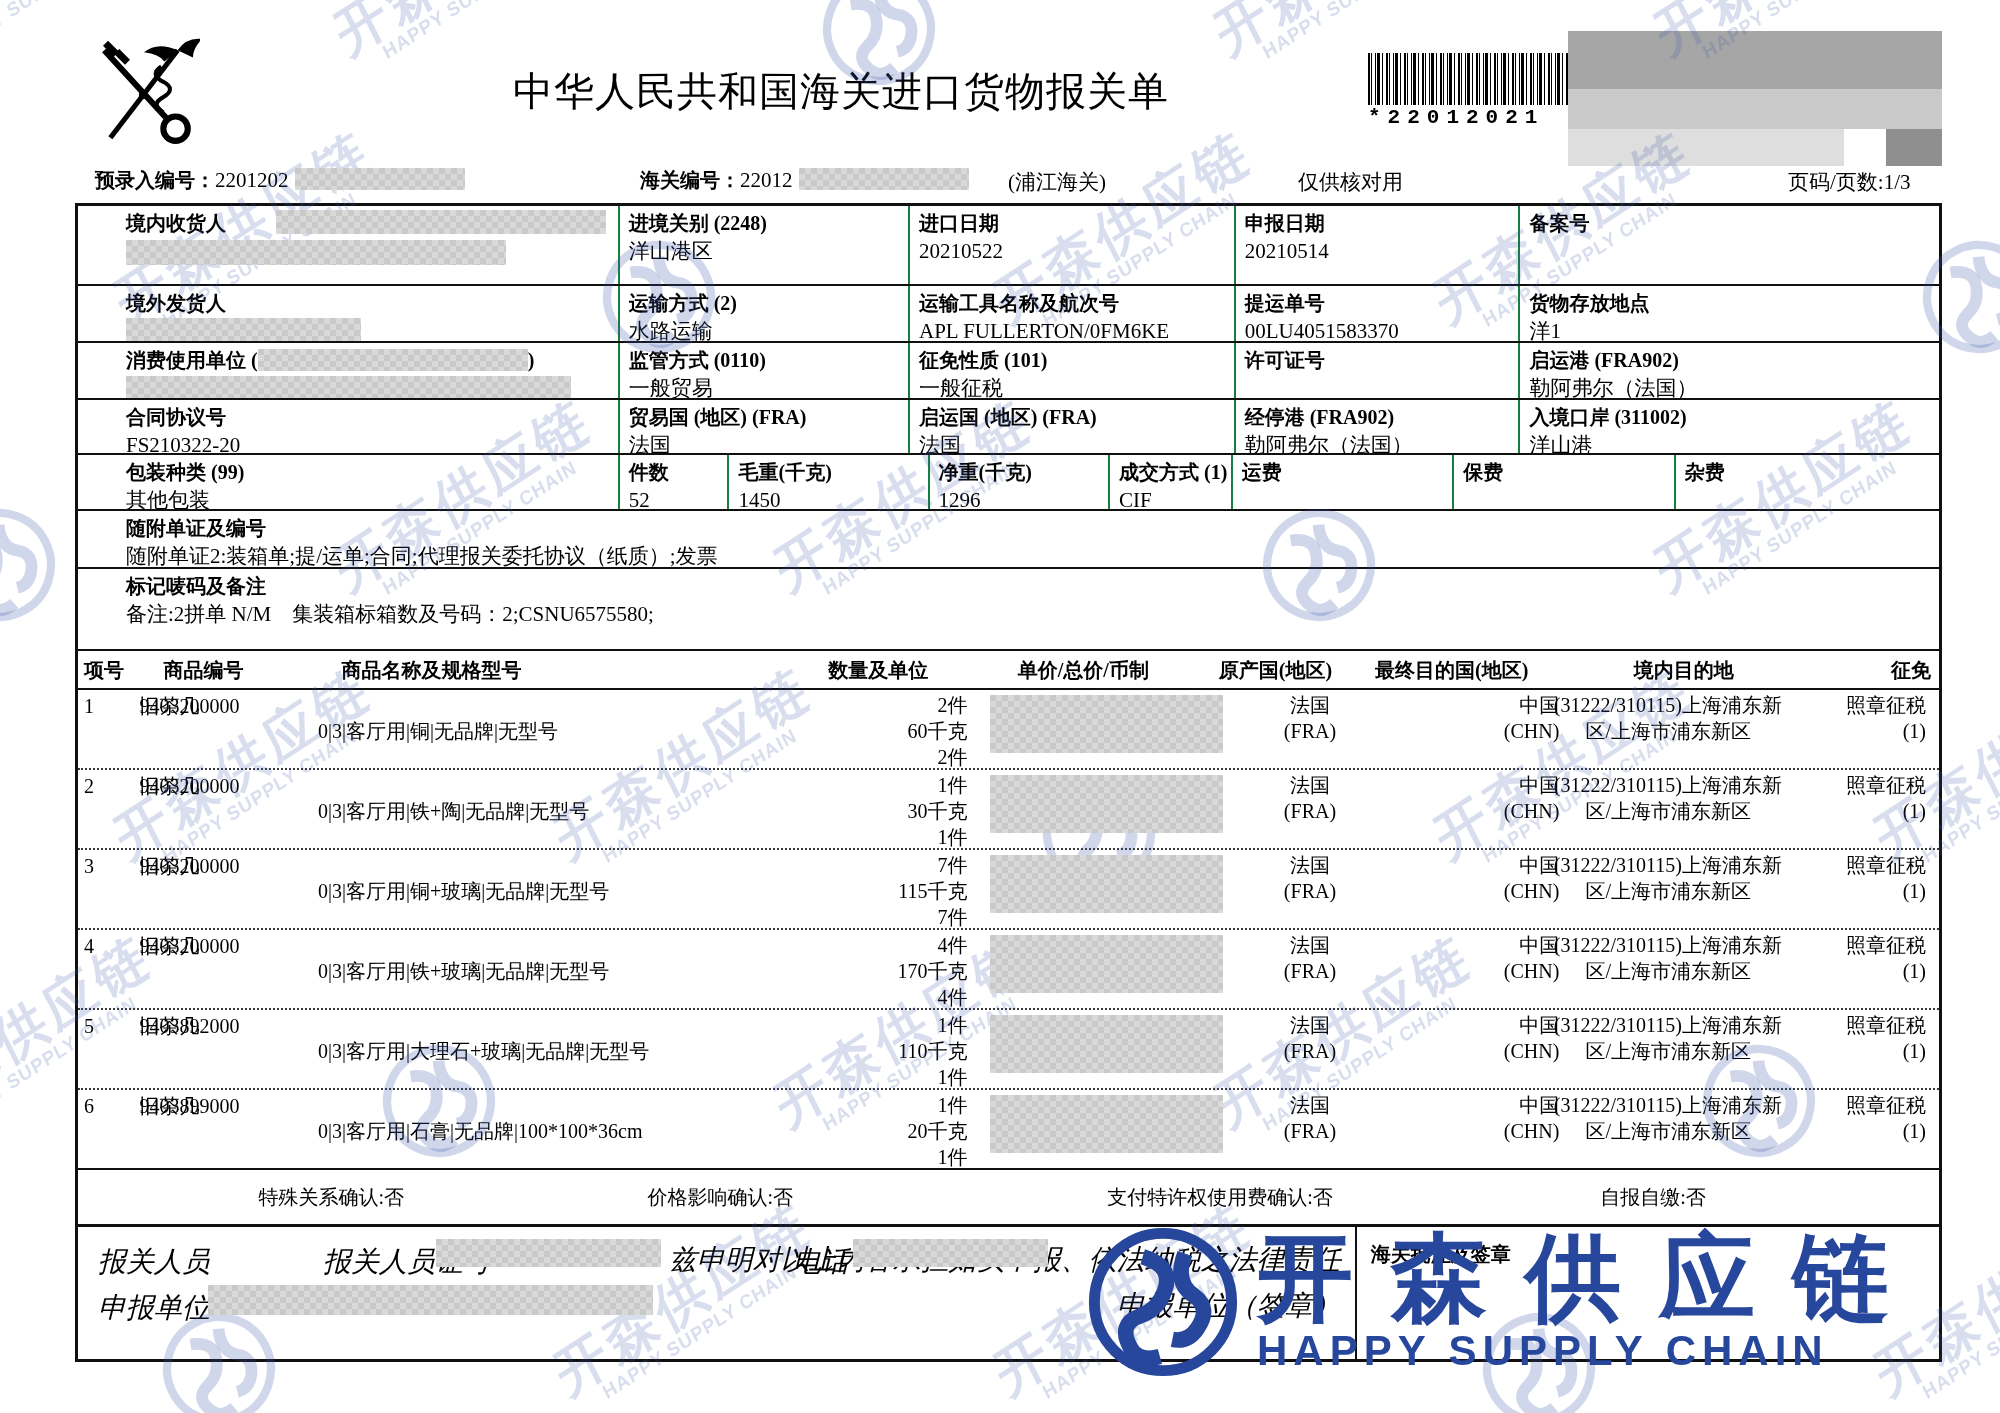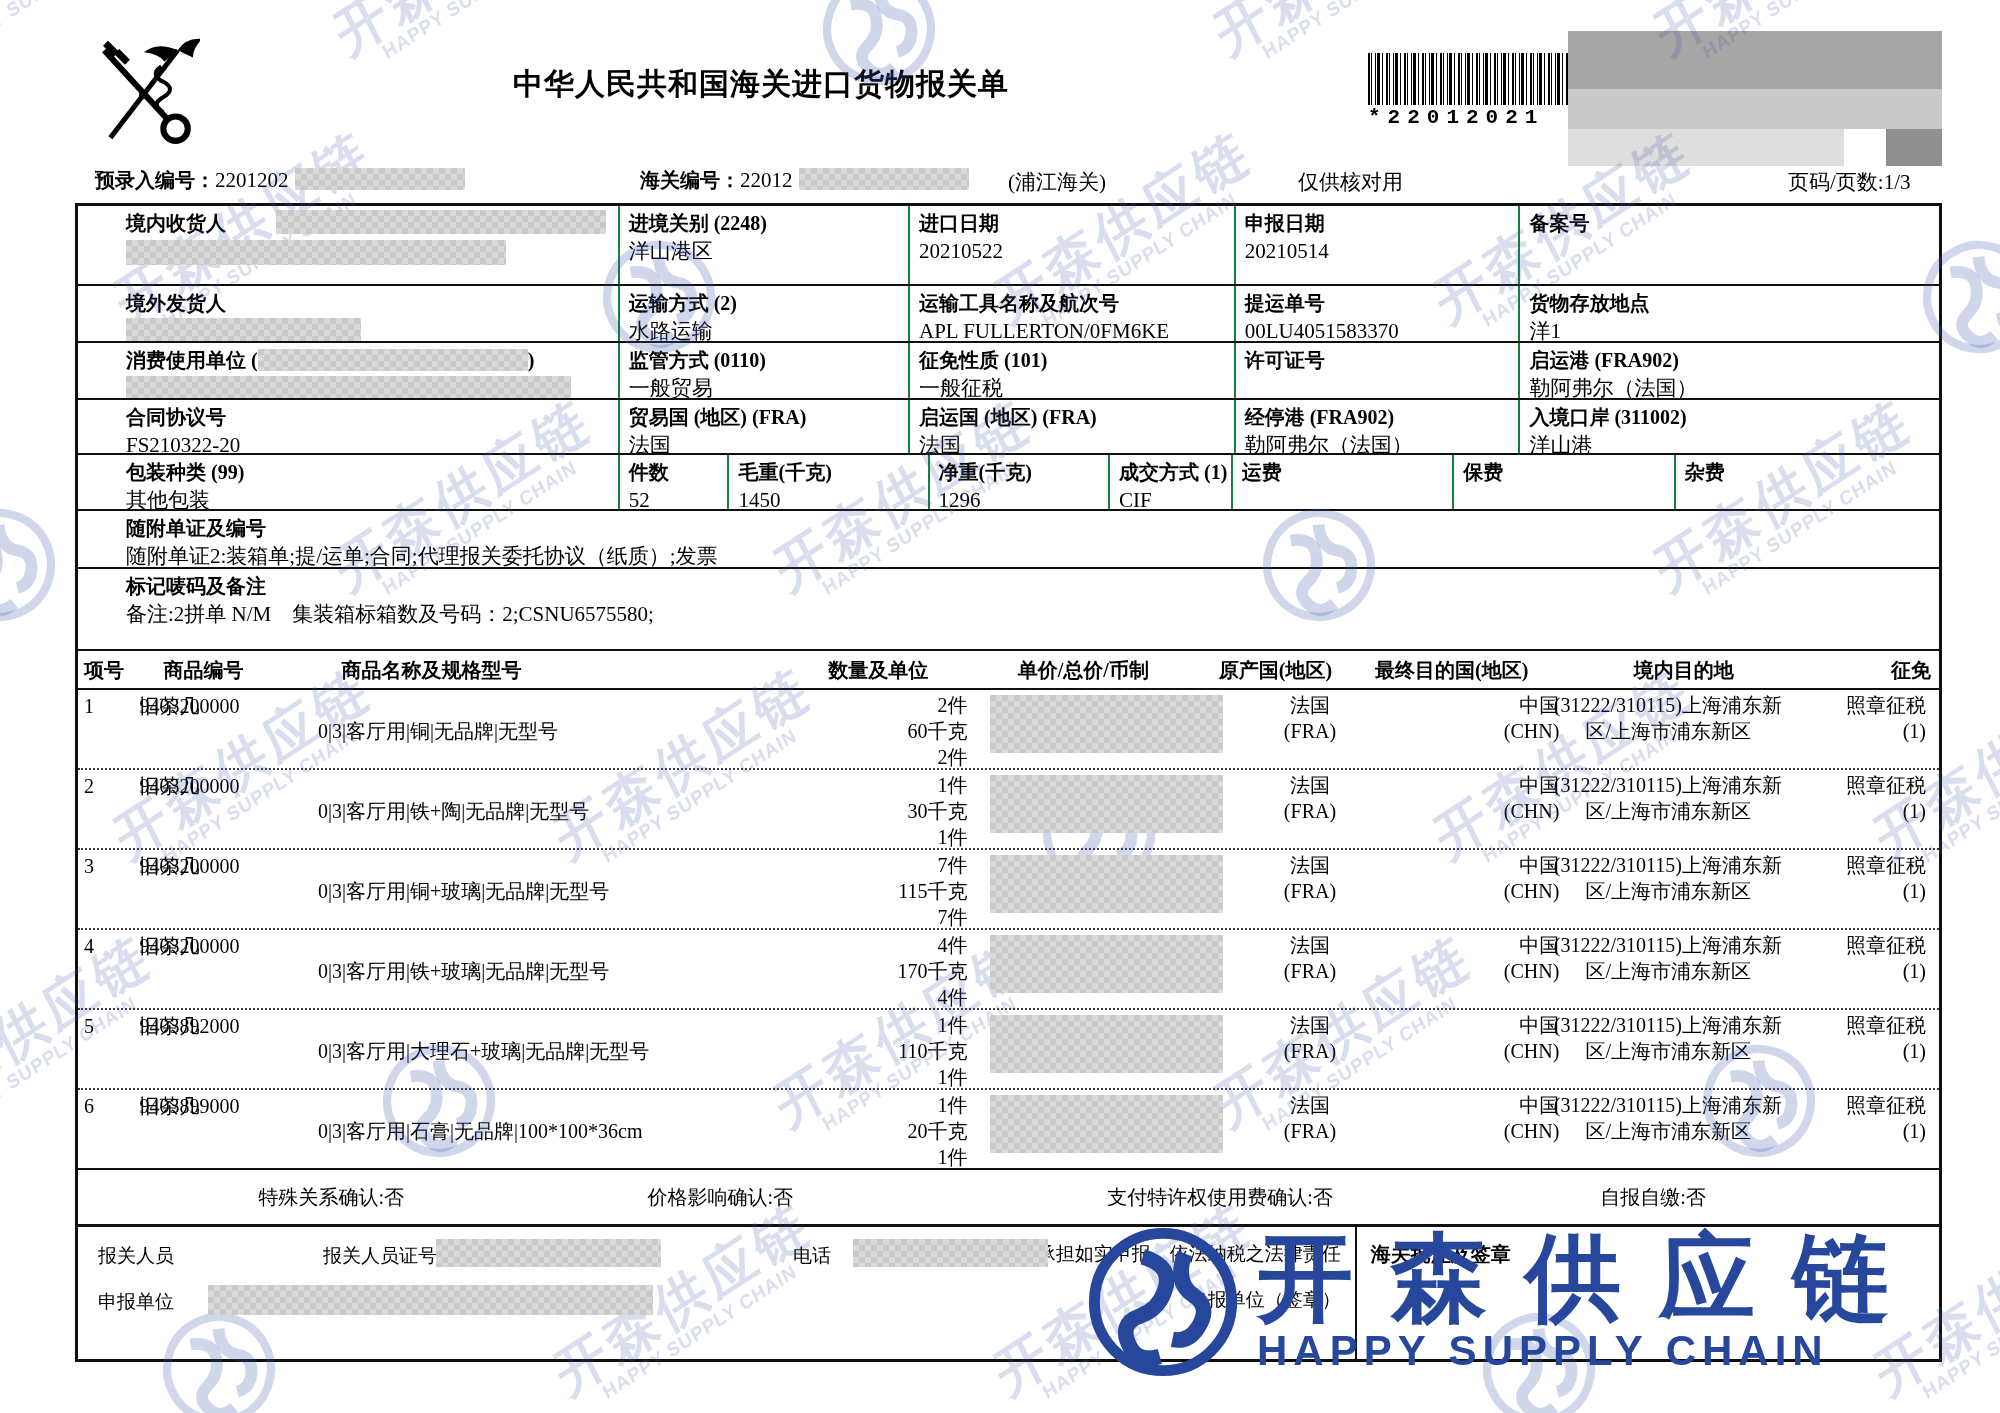--- a/index.html
+++ b/index.html
@@ -14,21 +14,21 @@
   .wm-text .en{font-size:19px;font-weight:bold;letter-spacing:1px;line-height:22px;}
   .wm-ring{position:absolute;width:118px;height:118px;color:rgba(58,88,170,.24);transform:rotate(-25deg);}
   .wm-ring svg{width:100%;height:100%;}
 
   
   .redact{position:relative;z-index:31;display:inline-block;
           background:repeating-conic-gradient(#d9d9d9 0% 25%,#c9c9c9 0% 50%) 0 0/12px 12px;border-radius:1px;}
 
   
   .emblem{position:absolute;left:88px;top:36px;width:112px;height:108px;}
-  .doc-title{position:absolute;left:513px;top:64px;font-size:30px;font-weight:bold;letter-spacing:1px;text-align:center;}
+  .doc-title{position:absolute;left:513px;top:64px;font-size:40px;font-weight:normal;letter-spacing:1px;text-align:center;}
   .barcode{position:absolute;left:1368px;top:53px;width:200px;height:52px;
      background:repeating-linear-gradient(90deg,#000 0,#000 2px,#fff 2px,#fff 3px,#000 3px,#000 4px,#fff 4px,#fff 7px,
      #000 7px,#000 8px,#fff 8px,#fff 9px,#000 9px,#000 12px,#fff 12px,#fff 14px,#000 14px,#000 15px,#fff 15px,#fff 18px);}
   .barcode-text{position:absolute;left:1368px;top:106px;width:240px;font-family:"Liberation Mono","DejaVu Sans Mono",monospace;
      font-size:21px;font-weight:bold;letter-spacing:7px;}
   .bk-blur1{position:absolute;left:1568px;top:31px;width:374px;height:58px;background:#a6a6a6;}
   .bk-blur2{position:absolute;left:1568px;top:89px;width:374px;height:40px;background:#c9c9c9;}
   .bk-blur3{position:absolute;left:1568px;top:129px;width:276px;height:37px;background:#dedede;}
   .bk-blur4{position:absolute;left:1886px;top:129px;width:56px;height:37px;background:#8f8f8f;}
 
@@ -82,21 +82,21 @@
   .g-dom{left:79.3%;top:2px;width:10.6%;text-align:right;}
   .g-duty{left:90.2%;top:2px;width:9.1%;text-align:right;padding-right:4px;}
 
   
   .confirm-row{position:relative;height:54px;border-top:2px solid #101010;font-size:20px;}
   .confirm-row span{position:absolute;top:14px;white-space:nowrap;}
   .cf0{left:9.7%;} .cf1{left:30.6%;} .cf2{left:55.3%;} .cf3{left:81.8%;}
 
   
   .footer-row{display:grid;grid-template-columns:68.6% auto;border-top:3px solid #101010;height:132px;}
-  .f-left{position:relative;font-size:19px;}
+  .f-left{position:relative;font-size:28px;font-style:italic;}
   .f-right{position:relative;border-left:2px solid #101010;font-size:20px;}
   .f-left span,.f-right span{position:absolute;white-space:nowrap;}
   .fl-declarant{left:20px;top:16px;}
   .fl-idlab{left:245px;top:16px;}
   .fl-idredact{position:absolute;left:358px;top:12px;width:225px;height:28px;}
   .fl-phone{left:715px;top:16px;}
   .fl-phredact{position:absolute;left:775px;top:12px;width:195px;height:28px;}
   .fl-decl{right:14px;top:14px;}
   .fl-unit{left:20px;top:62px;}
   .fl-unitredact{position:absolute;left:130px;top:58px;width:445px;height:30px;}

